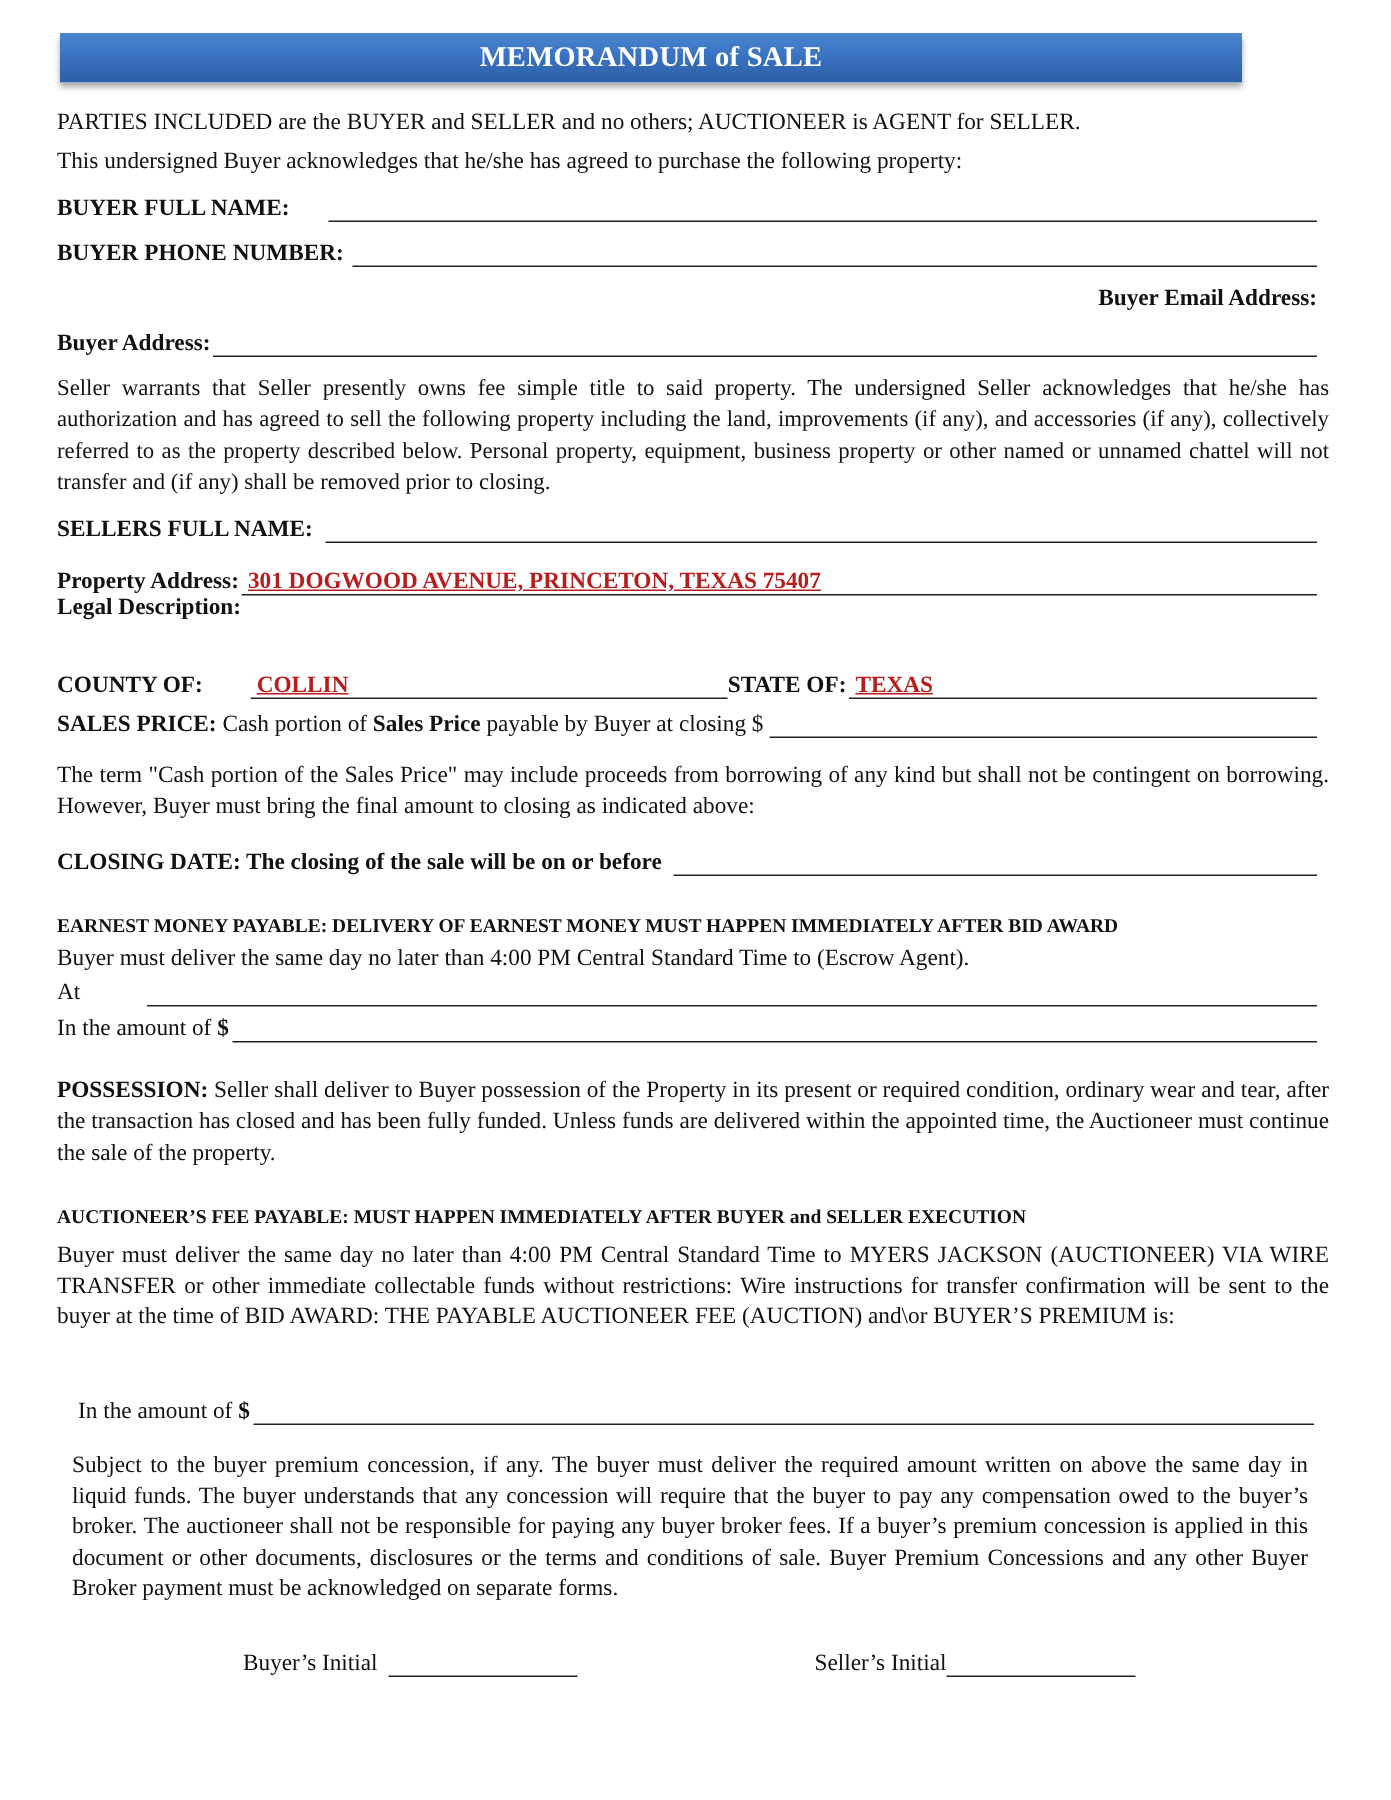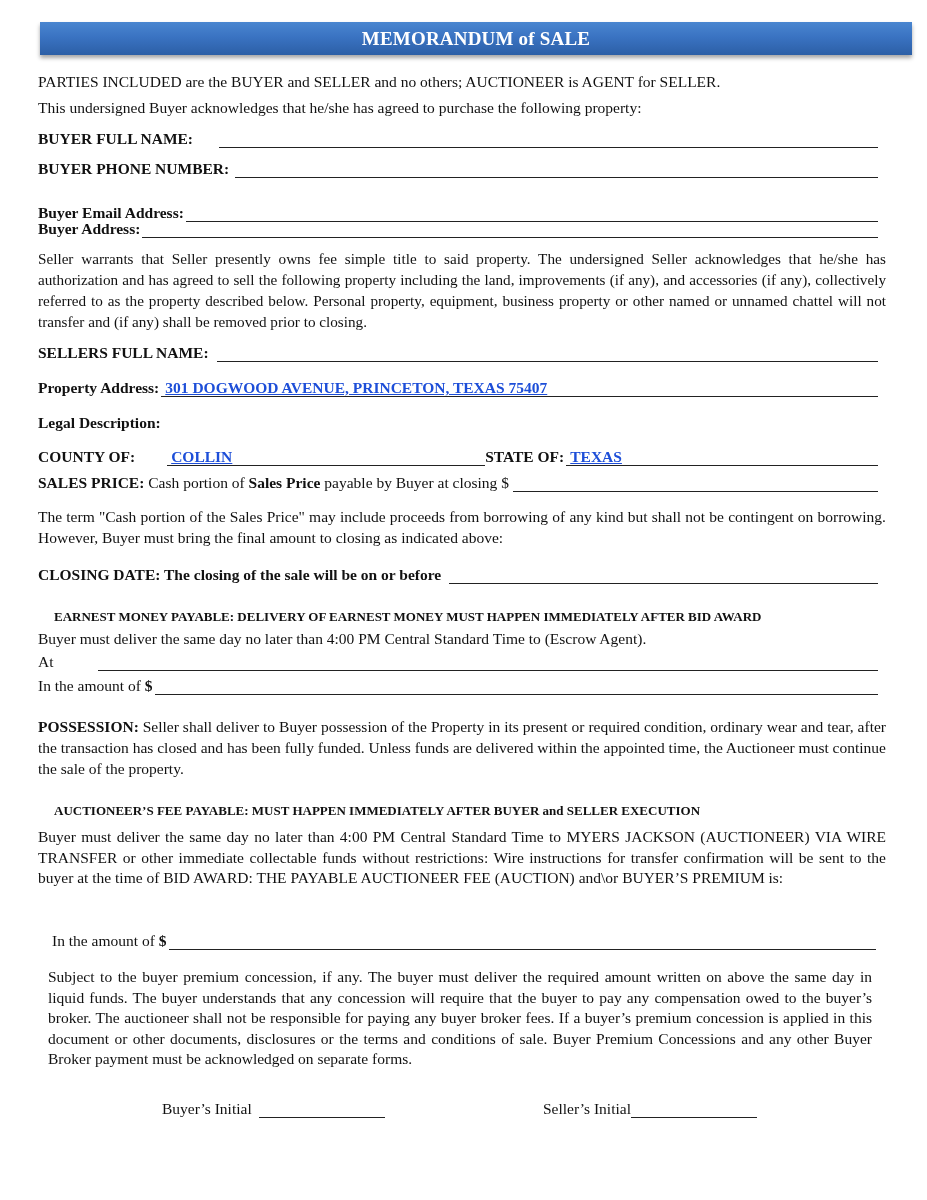--- a/index.html
+++ b/index.html
@@ -1,45 +1,45 @@
 <!DOCTYPE html>
 <html><head>
 <meta charset="utf-8">
 <style>
   html, body { margin: 0; padding: 0; background: #ffffff; }
   body {
     width: 927px; height: 1200px; position: relative; overflow: hidden;
     font-family: "Liberation Serif", "DejaVu Serif", serif; color: #111;
   }
   .banner {
-    position: absolute; left: 40px; top: 22px; width: 872px; height: 33px;
+    position: absolute; left: 40px; top: 22px; width: 788px; height: 33px;
     background: linear-gradient(to bottom, #4a86d0 0%, #3a73c2 45%, #2c5fa6 100%);
     box-shadow: 0 3px 4px rgba(0,0,0,0.35);
     display: flex; align-items: center; justify-content: center;
   }
   .banner span {
     color: #fff; font-weight: bold; font-size: 19px; letter-spacing: 0.2px;
   }
   .line {
     position: absolute; left: 38px; right: 48px; font-size: 15.5px; white-space: nowrap;
   }
   .b { font-weight: bold; }
   .fieldrow { position: absolute; left: 38px; width: 840px; display: flex; align-items: flex-end; font-size: 15.5px; }
   .fieldrow .lbl { font-weight: bold; white-space: nowrap; }
   .fieldrow .fill {
     flex: 1; border-bottom: 1.3px solid #222; height: 17px; margin-left: 2px; position: relative;
   }
   .fill .val {
-    position: absolute; left: 4px; bottom: -1px; color: #1d4ed8; font-weight: bold; font-size: 15.5px; white-space: nowrap;
+    position: absolute; left: 4px; bottom: -1px; color: #b91c1c; font-weight: bold; font-size: 15.5px; white-space: nowrap;
     text-decoration: underline;
   }
   .para {
     position: absolute; left: 38px; width: 848px; font-size: 15.5px; line-height: 21px; text-align: justify;
   }
-  .small-head { position: absolute; left: 38px; font-size: 13px; font-weight: bold; white-space: nowrap; margin-left: 16px; }
+  .small-head { position: absolute; left: 38px; font-size: 13px; font-weight: bold; white-space: nowrap; }
   .initials { position: absolute; top: 1100px; font-size: 15.5px; display: flex; align-items: flex-end; }
   .initials .fill { border-bottom: 1.2px solid #222; width: 126px; height: 16px; margin-left: 3px; }
 </style>
 </head>
 <body>
 
 <div class="banner">
   <span>MEMORANDUM of SALE</span>
 </div>
 
@@ -51,21 +51,21 @@
   <span class="fill" style="margin-left:6px;">
       <span class="val"></span>
     </span>
 </div>
 <div class="fieldrow" style="top:160px;">
   <span class="lbl">BUYER PHONE NUMBER:</span>
   <span class="fill" style="margin-left:6px;">
       <span class="val"></span>
     </span>
 </div>
-<div class="fieldrow" style="top:204px;">
+<div class="fieldrow" style="top:190px;flex-direction:column;">
   <span class="lbl">Buyer Email Address:</span>
   <span class="fill">
       <span class="val"></span>
     </span>
 </div>
 <div class="fieldrow" style="top:220px;">
   <span class="lbl">Buyer Address:</span>
   <span class="fill">
       <span class="val"></span>
     </span>
@@ -78,21 +78,21 @@
   <span class="fill" style="margin-left:8px;">
       <span class="val"></span>
     </span>
 </div>
 <div class="fieldrow" style="top:379px;">
   <span class="lbl">Property Address:</span>
   <span class="fill">
       <span class="val">301 DOGWOOD AVENUE, PRINCETON, TEXAS 75407</span>
     </span>
 </div>
-<div class="fieldrow" style="top:414px;">
+<div class="fieldrow" style="top:396px;">
   <span class="lbl">Legal Description:</span>
 </div>
 <div class="fieldrow" style="top:448px;text-align:right;">
   <span class="lbl">COUNTY OF:</span>
   <span class="fill" style="flex:0 0 318px;margin-left:32px;">
       <span class="val">COLLIN</span>
     </span>
   <span class="lbl">STATE OF:</span>
   <span class="fill">
       <span class="val">TEXAS</span>

